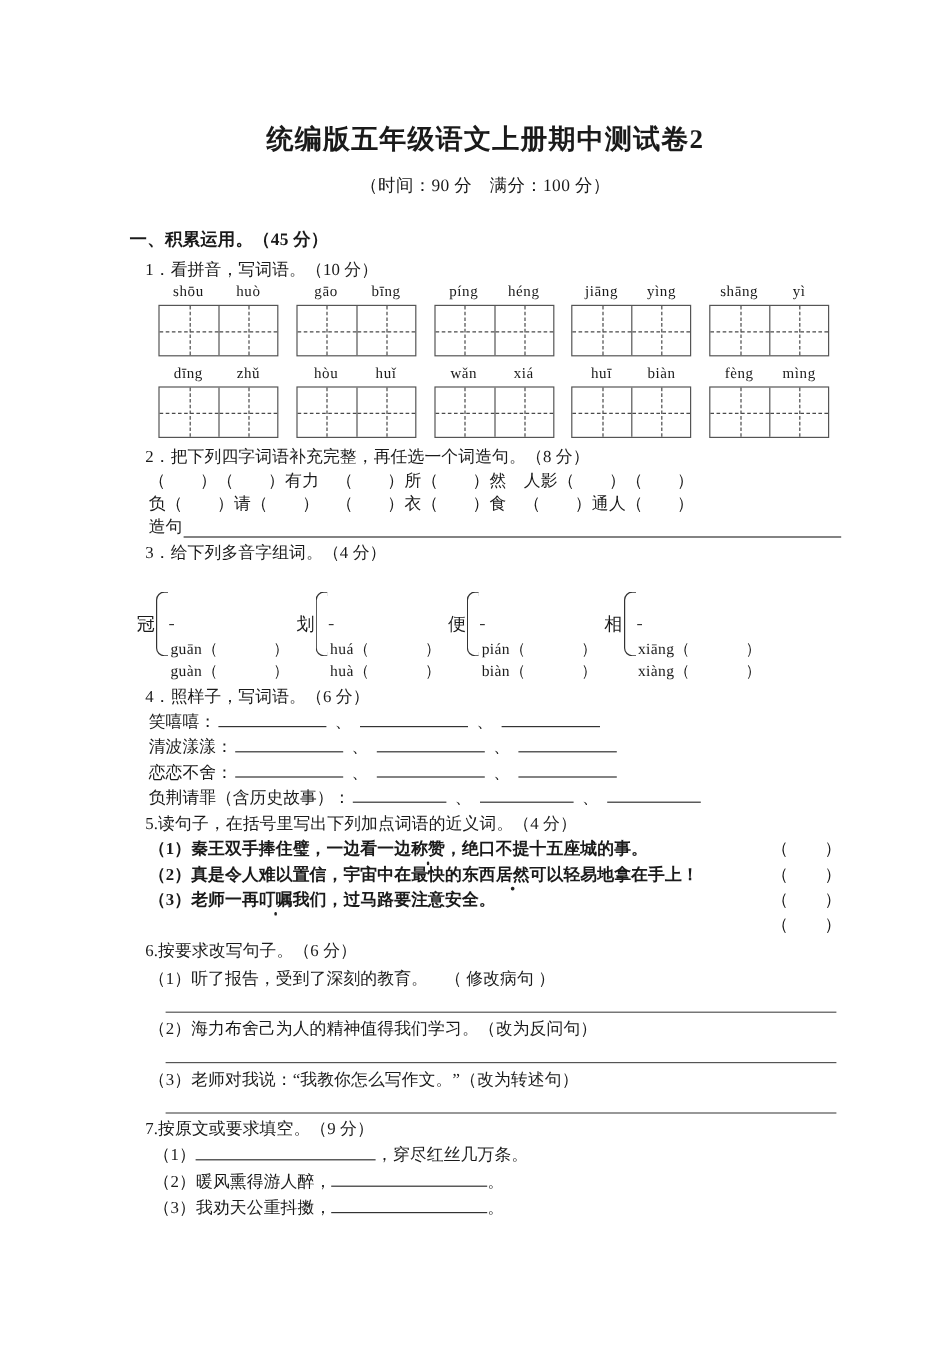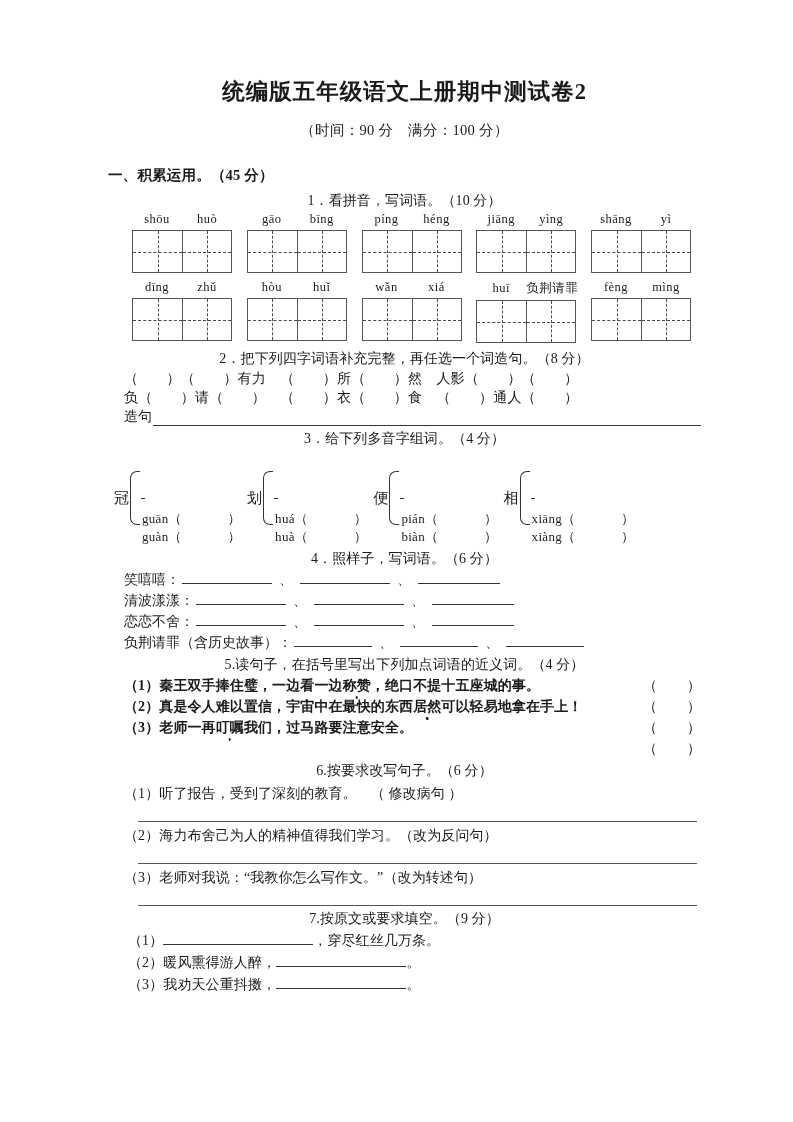--- a/index.html
+++ b/index.html
@@ -12,21 +12,21 @@
     height: 1122px;
     font-family: "Liberation Serif", "DejaVu Serif", serif;
     color: #1a1a1a;
     position: relative;
     overflow: hidden;
   }
   .page {
     width: 793px;
     height: 1053px;
     box-sizing: border-box;
-    padding: 76px 92px 0 108px;
+    padding: 100px 92px 0 108px;
     position: relative;
   }
 
   
   .doc-title {
     text-align: center;
     font-size: 22.5px;
     font-weight: 700;
     letter-spacing: 1px;
     margin: 0 0 14px 0;
@@ -45,23 +45,22 @@
     font-weight: 700;
     margin: 0 0 7px 0;
     letter-spacing: 0.2px;
   }
 
   .q {
     margin: 0 0 4px 0;
   }
   .q-head {
     font-size: 14px;
-    margin: 0 0 2px 0;
+    margin: 0 0 2px 13px;
     letter-spacing: 0.1px;
-    text-align: center;
   }
   .q-body {
     padding-left: 16px;
   }
 
   
   .pinyin-row {
     display: flex;
     justify-content: space-between;
     padding: 0 10px 0 24px;
@@ -318,21 +317,21 @@
           </div>
       </div>
       <div class="pinyin-cell">
         <div class="pinyin-text"><span>wǎn</span><span>xiá</span></div>
         <div class="grid-pair">
             <div class="grid-box"></div>
             <div class="grid-box"></div>
           </div>
       </div>
       <div class="pinyin-cell">
-        <div class="pinyin-text"><span>huī</span><span>负荆请罪</span></div>
+        <div class="pinyin-text"><span>huī</span><span>biàn</span></div>
         <div class="grid-pair">
             <div class="grid-box"></div>
             <div class="grid-box"></div>
           </div>
       </div>
       <div class="pinyin-cell">
         <div class="pinyin-text"><span>fèng</span><span>mìng</span></div>
         <div class="grid-pair">
             <div class="grid-box"></div>
             <div class="grid-box"></div>

